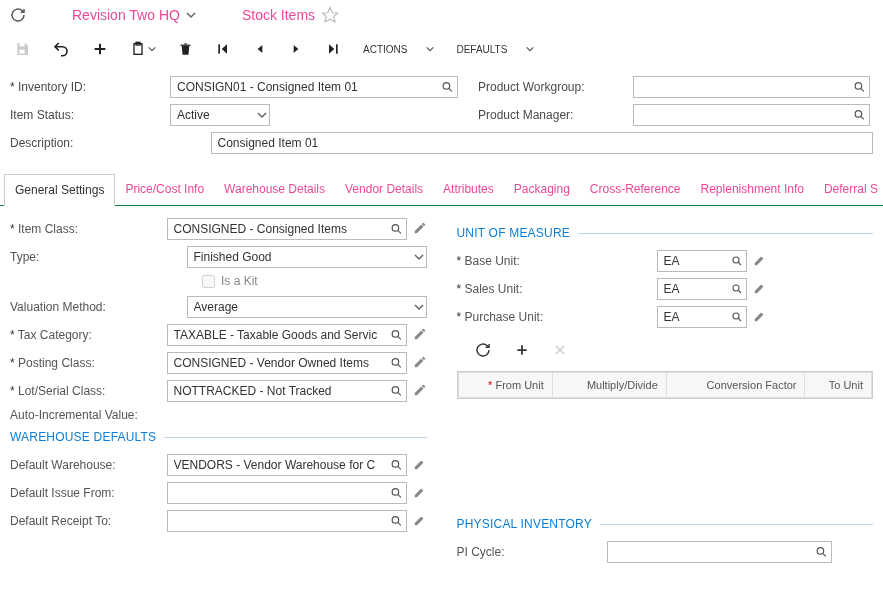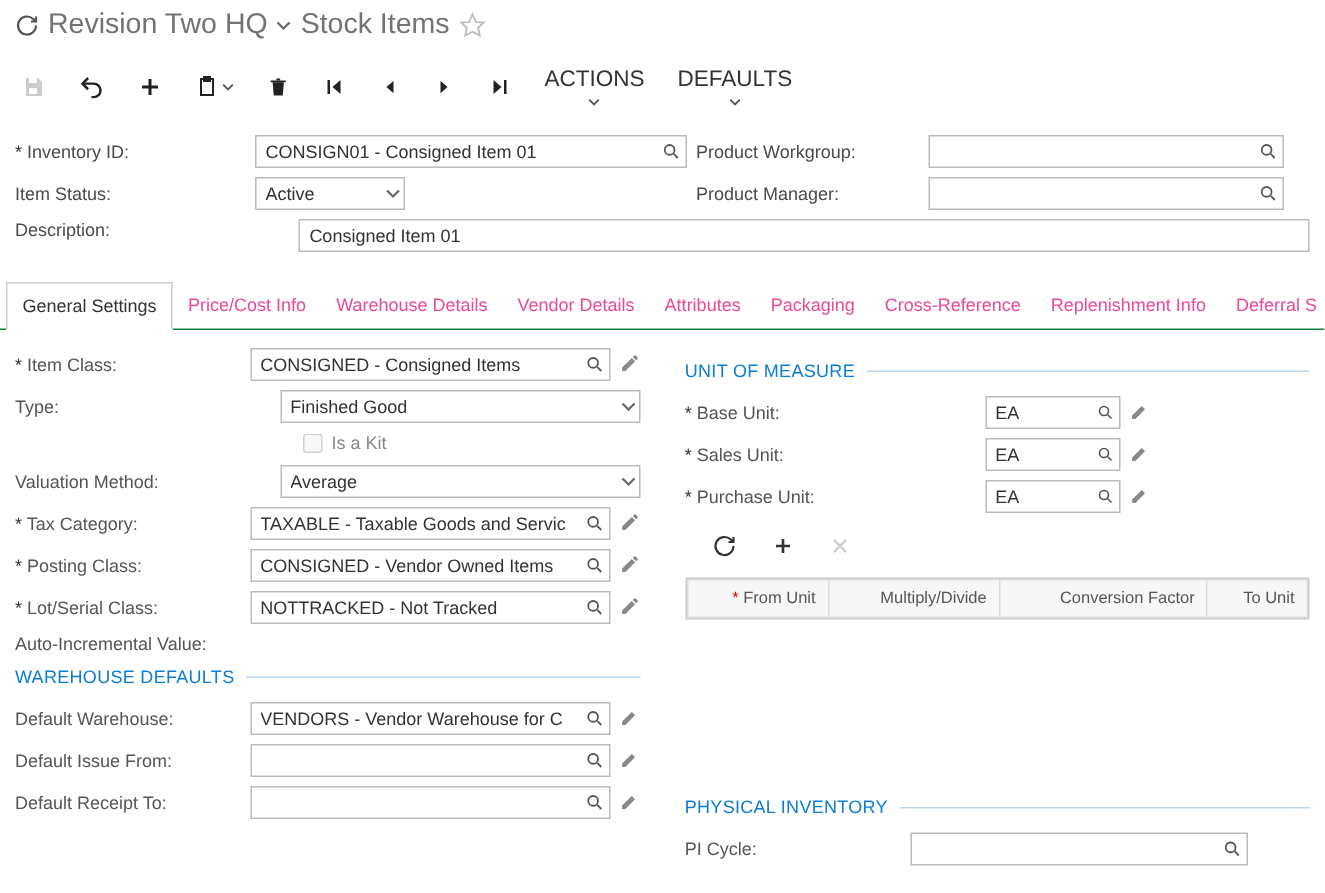--- a/index.html
+++ b/index.html
@@ -1,26 +1,26 @@
 <!DOCTYPE html>
 <html><head>
 <meta charset="utf-8">
 <style>
 * { box-sizing: border-box; margin: 0; padding: 0; font-family: Arial, Helvetica, sans-serif; }
 body { font-size: 12px; color: #333; background: #fff; width: 883px; }
 .title-row { display: flex; align-items: center; padding: 6px 10px; gap: 6px; }
-.title-row .name { font-size: 19px; color: #737373; }
+.title-row .name { font-size: 14px; color: #ec4899; margin-left: 40px; }
 .title-row svg { display: block; }
 .toolbar { display: flex; align-items: center; gap: 22px; padding: 10px 14px 18px; }
 .toolbar .tb-btn { display: flex; align-items: center; gap: 2px; cursor: pointer; }
-.toolbar .tb-text { font-size: 15px; color: #333; cursor: pointer; display: flex; align-items: center; gap: 3px; flex-direction: column; }
+.toolbar .tb-text { font-size: 10px; color: #333; cursor: pointer; display: flex; align-items: center; gap: 19px; }
 .toolbar svg { display: block; }
 
 .header-form { padding: 0 10px 10px; }
-.hrow { display: flex; margin-bottom: 6px; gap: 4px; }
+.hrow { display: flex; align-items: center; margin-bottom: 6px; gap: 18px; }
 .hcol-left { width: 450px; display: flex; align-items: center; }
 .hcol-right { display: flex; align-items: center; flex: 1; }
 .lbl { width: 160px; color: #4a4a4a; font-size: 12px; }
 .req::before { content: "* "; color: #333; }
 .field { position: relative; display: flex; align-items: center; }
 .input { height: 22px; border: 1px solid #bbb; padding: 2px 22px 2px 6px; font-size: 12px; color: #333; background: #fff; }
 .input.wide { width: 288px; }
 .input.full { width: 685px; margin-left: 28px; }
 .input.mid { width: 100px; }
 .input.rg { width: 237px; }

